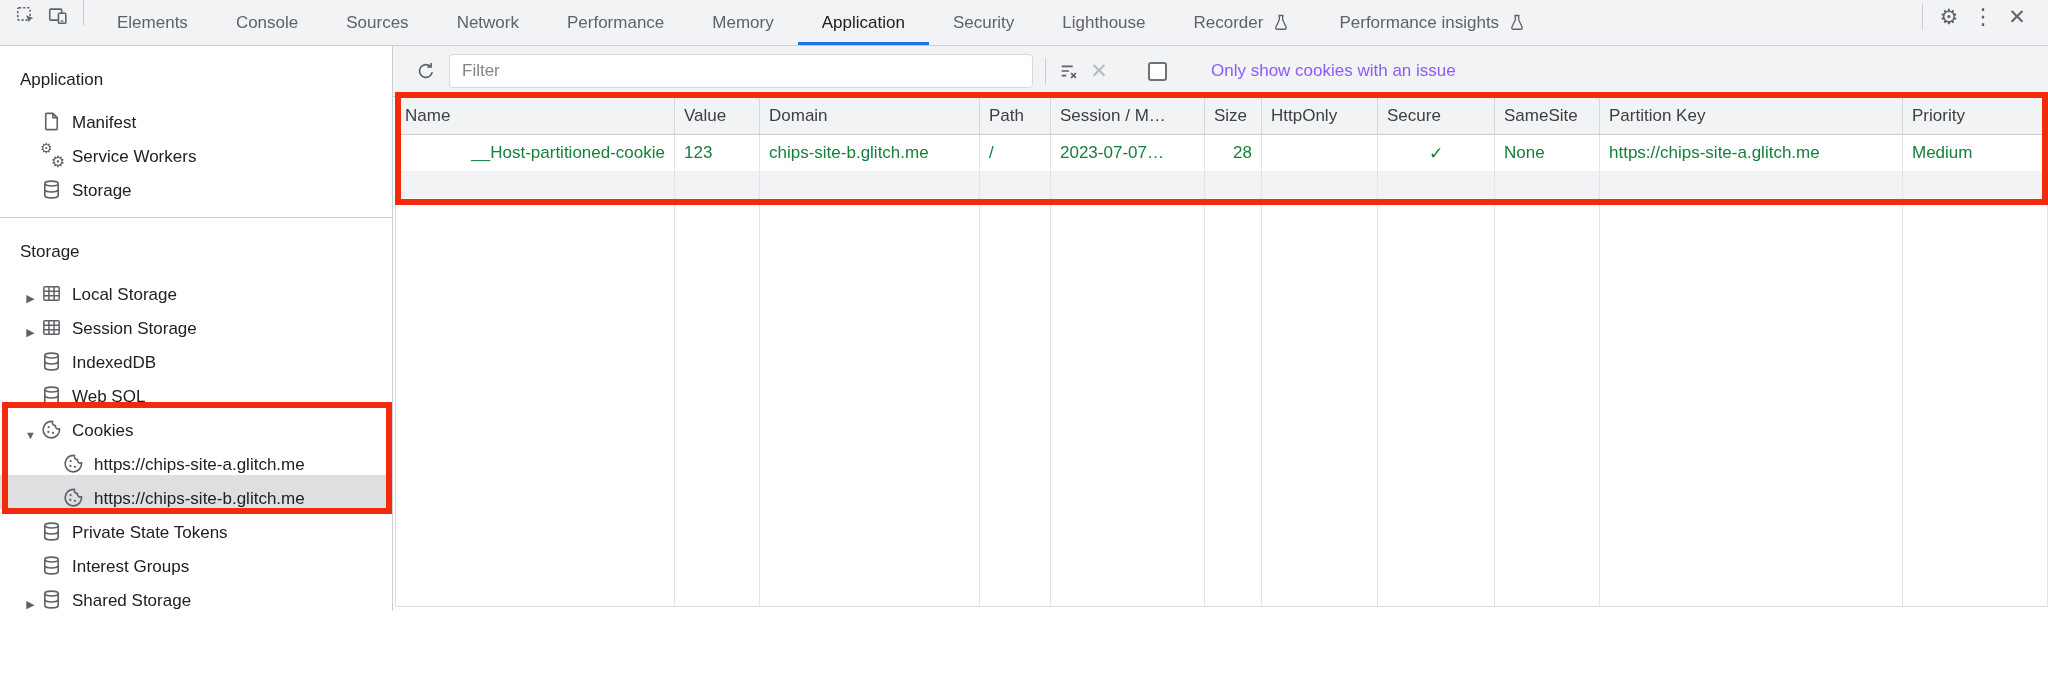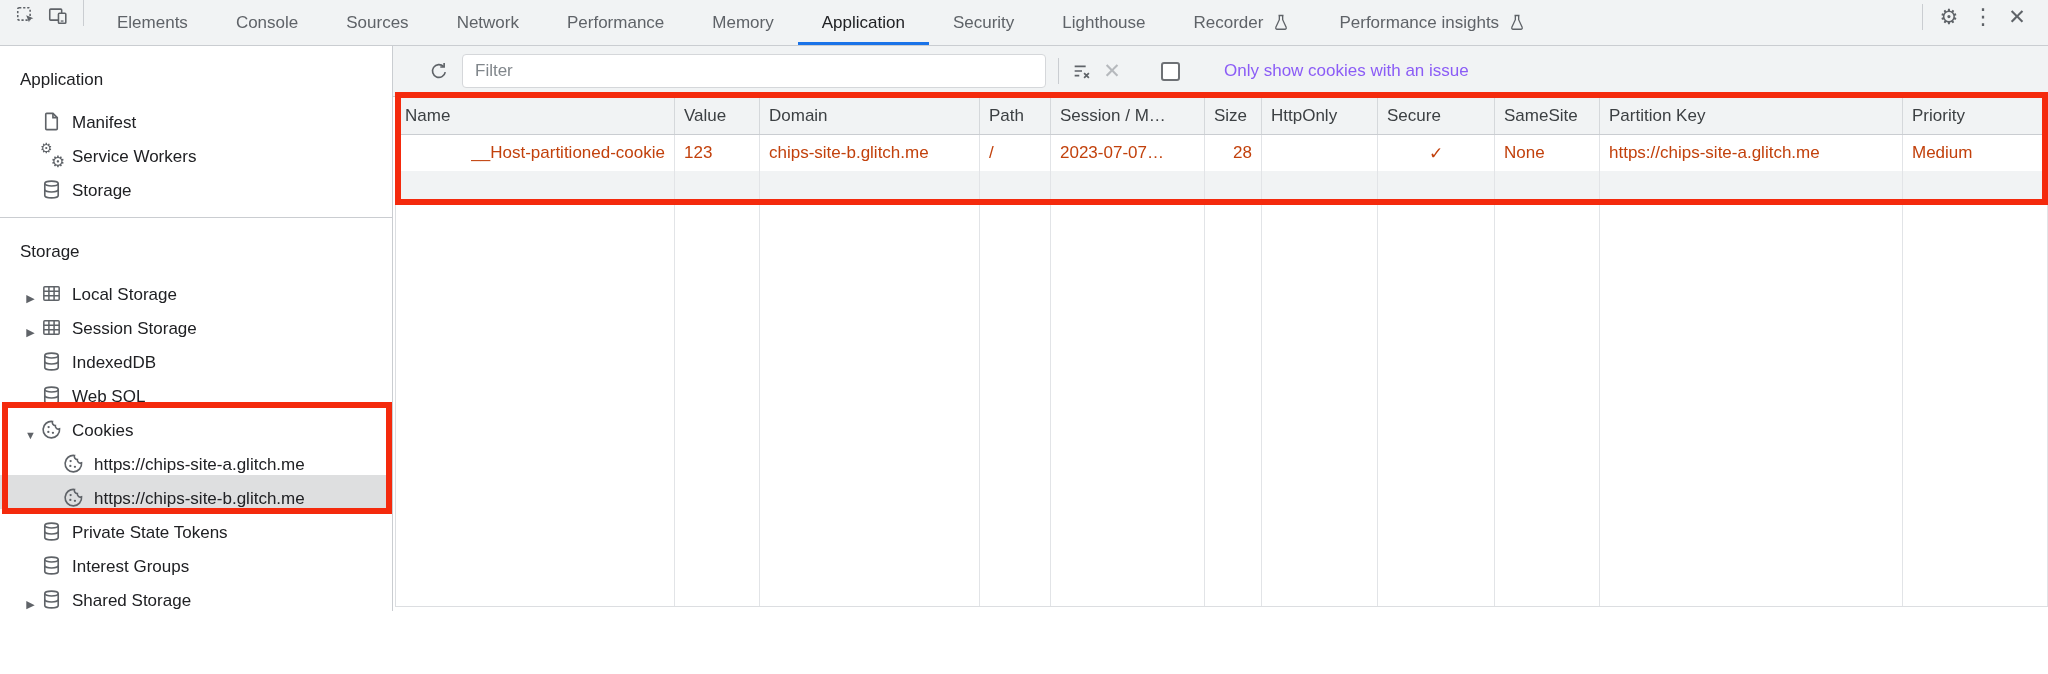--- a/index.html
+++ b/index.html
@@ -38,21 +38,21 @@
   .s-item.child .arrow { margin-left:44px; }
   .s-icon { width:23px; height:23px; margin:0 9px 0 1px; color:#5f6368; flex:none;
             display:flex; align-items:center; justify-content:center; position:relative; }
   .s-icon svg { width:23px; height:23px; }
   .gears { position:relative; width:23px; height:23px; display:block; }
   .gears .g1 { position:absolute; left:0; top:-4px; font-size:14px; color:#5f6368; }
   .gears .g2 { position:absolute; right:-2px; bottom:-4px; font-size:16px; color:#5f6368; }
   
   .main { flex:1; position:relative; display:flex; flex-direction:column; background:#fff; min-width:0; }
   .cookie-toolbar { height:51px; flex:none; background:var(--bar); border-bottom:1px solid #cacdd1;
-                    display:flex; align-items:center; padding-left:31px; }
+                    display:flex; align-items:center; padding-left:18px; }
   .toolbtn { width:30px; height:30px; display:flex; align-items:center; justify-content:center;
              color:#5f6368; cursor:pointer; flex:none; }
   .toolbtn svg { width:22px; height:22px; }
   .toolbtn.disabled { color:#b6b9bd; cursor:default; font-size:21px; }
   .filter-input { width:584px; height:34px; margin-left:8px; border:1px solid #d5d7da; border-radius:4px;
                   padding:0 12px; font:inherit; color:#202124; background:#fff; outline:none; }
   .filter-input::placeholder { color:#80868b; }
   .cookie-toolbar .vdiv { margin:0 8px 0 12px; }
   .checkbox { width:19px; height:19px; border:2px solid #6e7175; border-radius:3px; background:#fff;
               margin:0 12px 0 34px; flex:none; cursor:pointer; }
@@ -60,21 +60,21 @@
   
   .cookie-table { flex:1; margin-left:2px; margin-bottom:4px; border-left:1px solid #dcdee1;
                   border-bottom:1px solid #dcdee1; display:flex; flex-direction:column; min-height:0; }
   .tr { display:grid; flex:none; }
   .tr.head { height:38px; background:var(--bar); border-bottom:1px solid #cacdd1; }
   .tr.data { height:36px; background:#fff; }
   .tr.filler { height:28px; background:var(--bar); }
   .tr.bodyfill { flex:1; }
   .th, .td { padding:0 9px; display:flex; align-items:center; overflow:hidden; white-space:nowrap; }
   .th { border-right:1px solid #d5d8db; color:#3c4043;text-align:right; }
-  .td { border-right:1px solid #e2e4e7; color:#c2410c; }
+  .td { border-right:1px solid #e2e4e7; color:#15803d; }
   .td.align-right { justify-content:flex-end; }
   .td.align-center { justify-content:center; }
   
   .red-box { position:absolute; border:6px solid var(--red); pointer-events:none; z-index:5; }
 </style>
 </head>
 <body style="--accent: #1a73e8; --red: #f42a0d; --bar: #f1f3f4; --sel: #dedfe0;">
 
 <div class="devtools">
 

